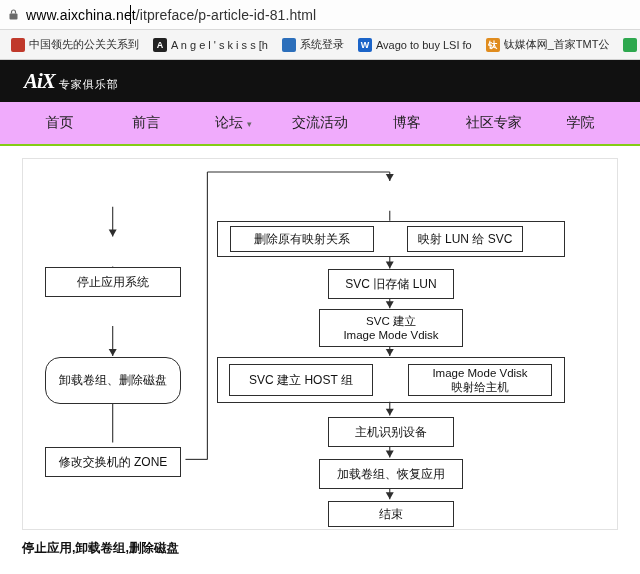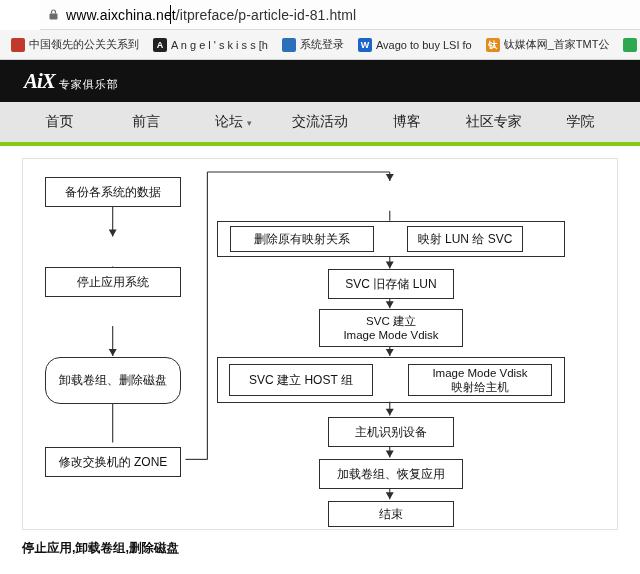--- a/index.html
+++ b/index.html
@@ -18,21 +18,20 @@
 
   
   .urlbar {
     height: 30px;
     background: #fdfdfd;
     border-bottom: 1px solid #d9d9d9;
     display: flex;
     align-items: center;
     padding: 0 6px;
     position: relative;
-    margin-left: 40px;
   }
   .lock-icon {
     width: 14px; height: 14px;
     margin-right: 6px;
     flex: 0 0 auto;
     display: flex; align-items: center; justify-content: center;
   }
   .url-text {
     font-size: 14px;
     color: #1a1a1a;
@@ -111,22 +110,22 @@
   }
   .logo-text {
     font-size: 11px;
     margin-left: 4px;
     letter-spacing: 1px;
   }
 
   
   .nav {
     height: 44px;
-    background: #e5e5e5;
-    border-bottom: 4px solid #84cc16;
+    background: #f0abfc;
+    border-bottom: 2px solid #84cc16;
     display: flex;
     align-items: stretch;
     padding: 0 16px;
   }
   .nav-item {
     flex: 1 1 0;
     display: flex;
     align-items: center;
     justify-content: center;
     font-size: 14px;
@@ -298,23 +297,20 @@
           <polygon points="368,22 364,15 372,15"></polygon>
           <polygon points="368,110 364,103 372,103"></polygon>
           <polygon points="368,150 364,143 372,143"></polygon>
           <polygon points="368,198 364,191 372,191"></polygon>
           <polygon points="368,258 364,251 372,251"></polygon>
           <polygon points="368,300 364,293 372,293"></polygon>
           <polygon points="368,342 364,335 372,335"></polygon>
         </g>
       </svg>
 
-      <div class="fl-box" style="left:22px; top:18px; width:136px; height:30px;">
-        <span>备份各系统的数据</span>
-      </div>
       <div class="fl-box" style="left:22px; top:108px; width:136px; height:30px;">
         <span>停止应用系统</span>
       </div>
       <div class="fl-box" style="left:22px; top:198px; width:136px; height:47px;border-radius:15px;">
         <span>卸载卷组、删除磁盘</span>
       </div>
       <div class="fl-box" style="left:22px; top:288px; width:136px; height:30px;">
         <span>修改交换机的 ZONE</span>
       </div>
 

